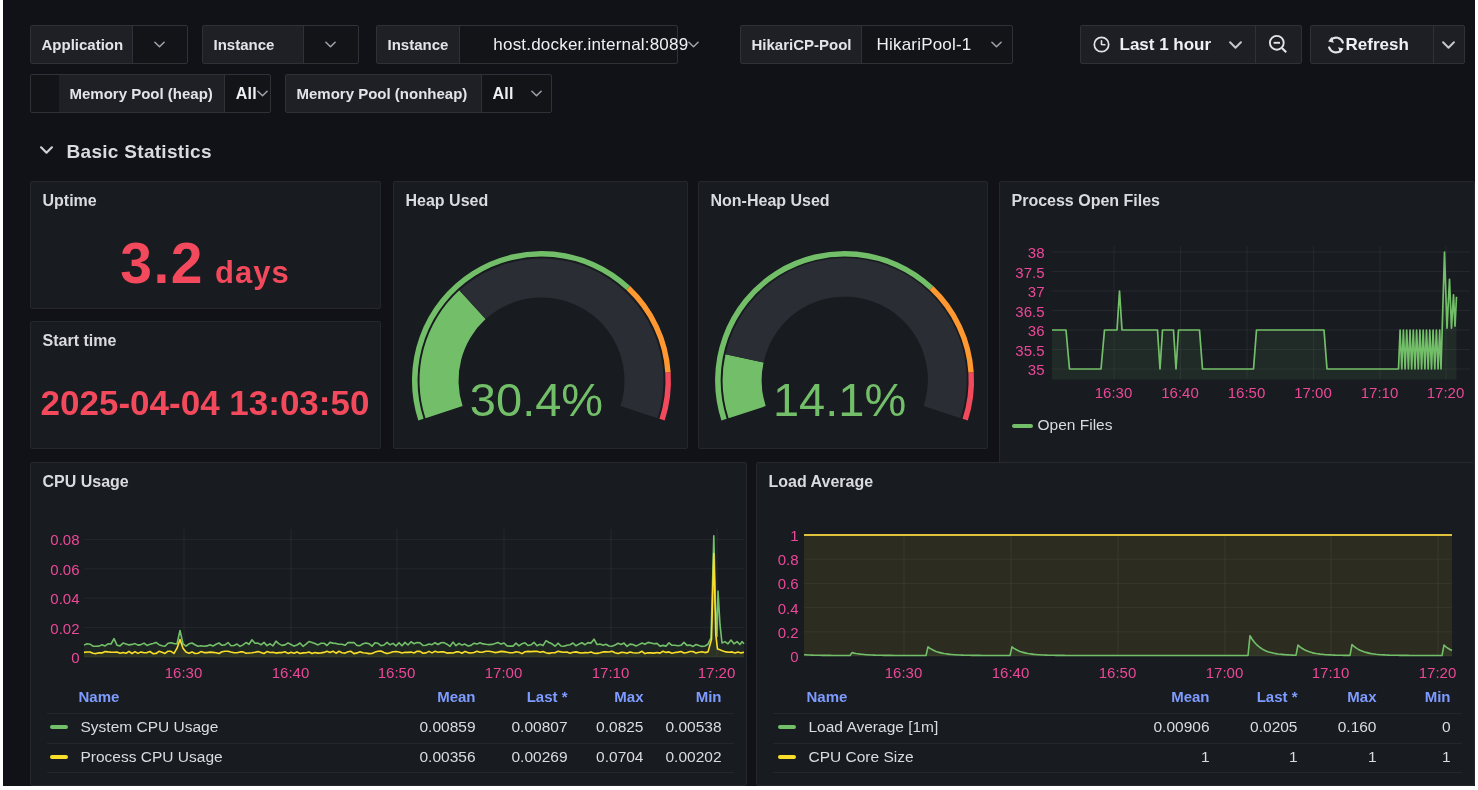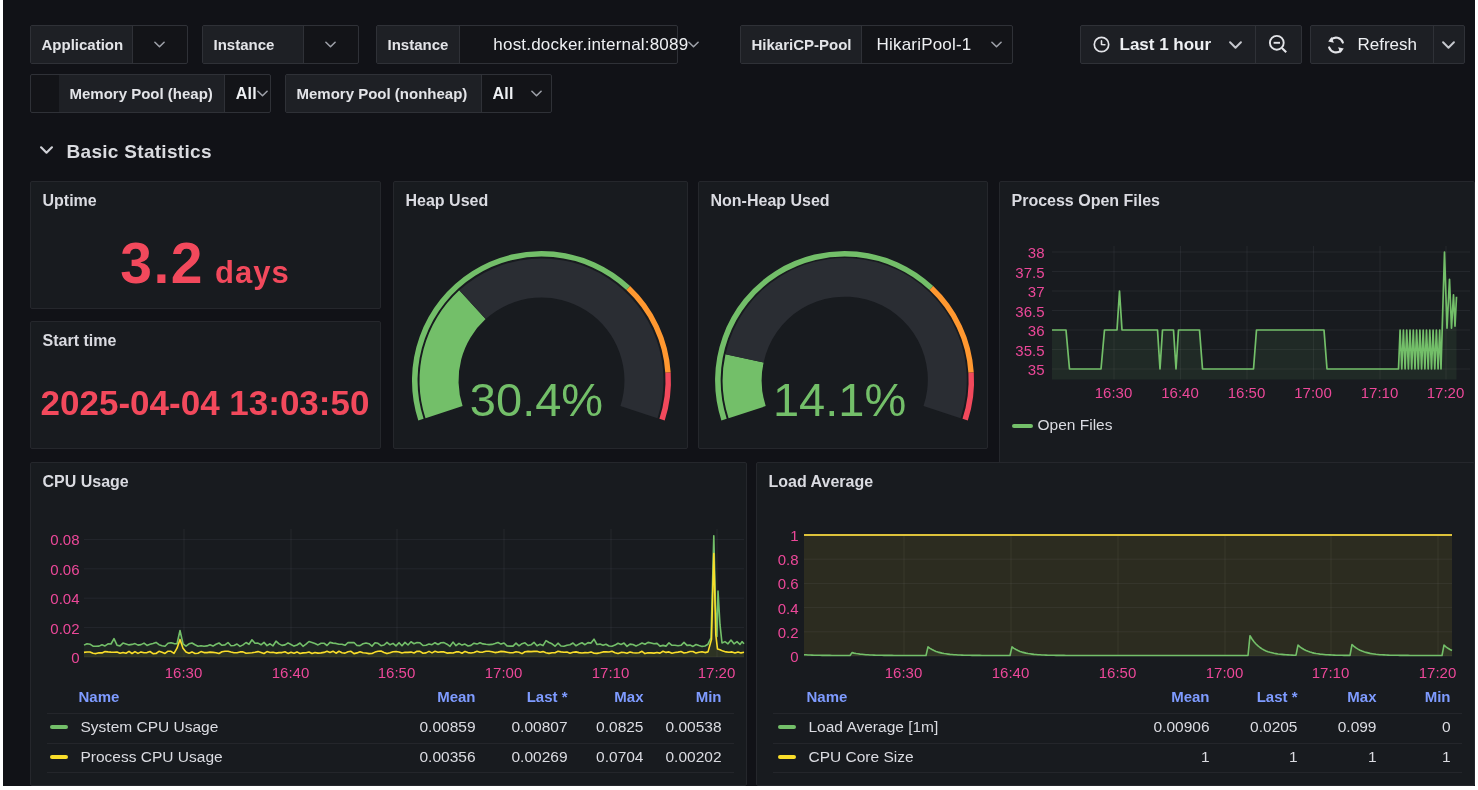--- a/index.html
+++ b/index.html
@@ -74,21 +74,21 @@
     </div>
     <div style="position:absolute;left:1307px;top:25px;width:155px;height:39px;border:1px solid #2f3137;border-radius:2px;background:#1d1f24;display:flex;align-items:center;">
       <span style="margin-left:15px;">
         <svg width="20" height="20" viewBox="0 0 18 18" style="display:block">
           <path d="M15.2 6.8 A6.5 6.5 0 0 0 4.4 4.3" fill="none" stroke="#e3e4e8" stroke-width="1.9" stroke-linecap="round"></path>
           <path d="M2.0 5.9 L5.1 1.9 L7.1 6.9 Z" fill="#e3e4e8"></path>
           <path d="M2.8 11.2 A6.5 6.5 0 0 0 13.6 13.7" fill="none" stroke="#e3e4e8" stroke-width="1.9" stroke-linecap="round"></path>
           <path d="M16.0 12.1 L12.9 16.1 L10.9 11.1 Z" fill="#e3e4e8"></path>
         </svg>
       </span>
-      <span style="margin-left:12px;font-size:17px;font-weight:normal;color:#eef0f3;">Refresh</span>
+      <span style="margin-left:0;font-size:17px;font-weight:bold;color:#eef0f3;">Refresh</span>
       <span style="margin-left:auto;width:1px;height:37px;background:#2f3137;"></span>
       <span style="width:30px;display:flex;justify-content:center;">
         <svg width="13" height="8" viewBox="0 0 12 7" style="display:block">
           <path d="M1 1 L6 6 L11 1" fill="none" stroke="#c6c8ce" stroke-width="1.8" stroke-linecap="round" stroke-linejoin="round"></path>
         </svg>
       </span>
     </div>
     <div class="fbox" style="left:27px;top:74px;width:241px;padding-left:28px;">
       <div class="flab" style="width:171px;">Memory Pool (heap)</div>
       <div class="fval" style="flex:1;padding:0 9px 0 11px;font-weight:bold;font-size:16px;">All<span style="margin-left:auto;">
@@ -265,21 +265,21 @@
       <div class="lhead" style="left:50px;top:225px;">Name</div>
       <div class="lhead" style="right:264px;top:225px;">Mean</div>
       <div class="lhead" style="right:176px;top:225px;">Last *</div>
       <div class="lhead" style="right:97px;top:225px;">Max</div>
       <div class="lhead" style="right:23px;top:225px;">Min</div>
       <div class="sep" style="left:16px;right:12px;top:250px;"></div>
       <div class="sw" style="left:21px;top:262px;background:#73bf69;"></div>
       <div class="ltxt" style="left:52px;top:255px;">Load Average [1m]</div>
       <div class="lnum" style="right:264px;top:255px;">0.00906</div>
       <div class="lnum" style="right:176px;top:255px;">0.0205</div>
-      <div class="lnum" style="right:97px;top:255px;">0.099</div>
+      <div class="lnum" style="right:97px;top:255px;">0.160</div>
       <div class="lnum" style="right:23px;top:255px;">0</div>
       <div class="sep" style="left:16px;right:12px;top:280px;"></div>
       <div class="sw" style="left:21px;top:292px;background:#fade2a;"></div>
       <div class="ltxt" style="left:52px;top:285px;">CPU Core Size</div>
       <div class="lnum" style="right:264px;top:285px;">1</div>
       <div class="lnum" style="right:176px;top:285px;">1</div>
       <div class="lnum" style="right:97px;top:285px;">1</div>
       <div class="lnum" style="right:23px;top:285px;">1</div>
       <div class="sep" style="left:16px;right:12px;top:309px;"></div>
     </div>

